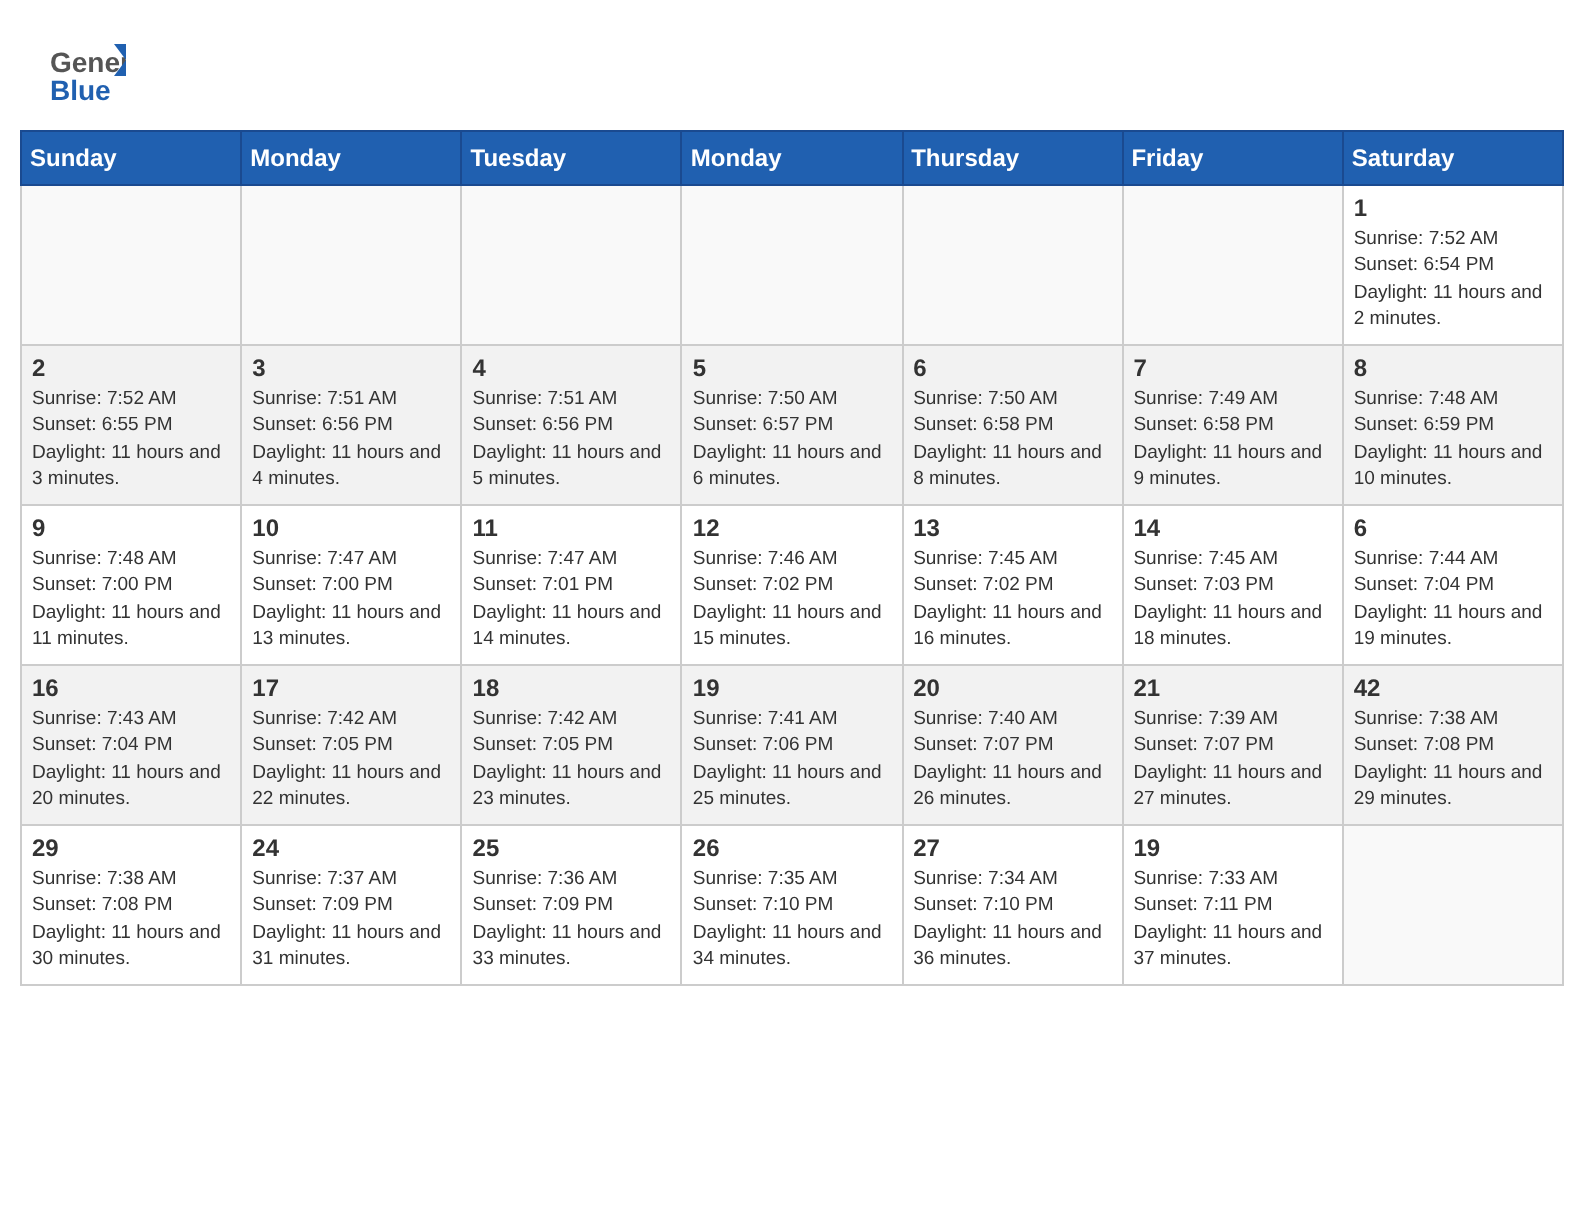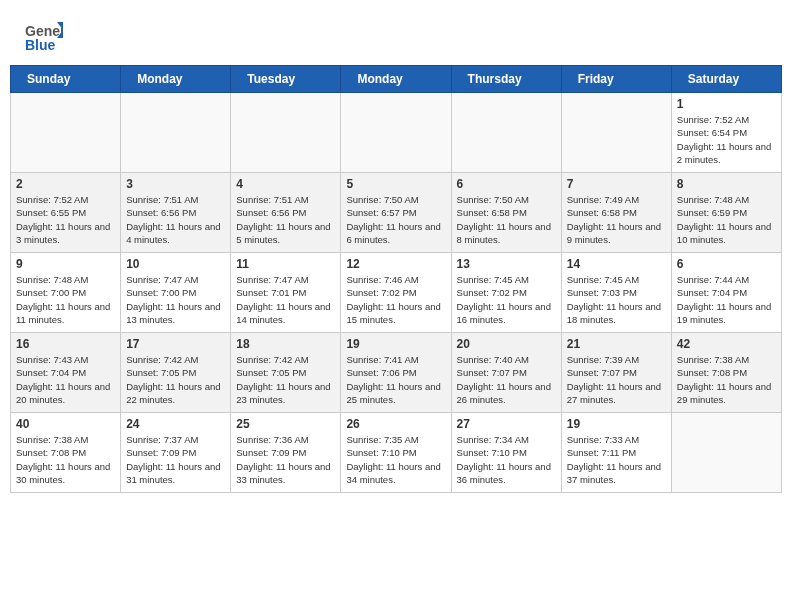--- a/index.html
+++ b/index.html
@@ -42,21 +42,21 @@
     .calendar {
       width: 100%;
       border-collapse: collapse;
       margin-top: 8px;
     }
     .calendar th {
       background-color: #2060b0;
       color: #fff;
       font-size: 12px;
       font-weight: bold;
-      padding: 6px 16px;
+      padding: 6px 4px;
       text-align: left;
       border: 1px solid #1a4a90;
     }
     .calendar td {
       border: 1px solid #ccc;
       vertical-align: top;
       width: calc(100% / 7);
       padding: 4px 5px;
       height: 80px;
       font-size: 10px;
@@ -214,21 +214,21 @@
           <span class="day-number">21</span>
           <div class="day-info">Sunrise: 7:39 AM<br>Sunset: 7:07 PM<br>Daylight: 11 hours and 27 minutes.</div>
         </td>
         <td>
           <span class="day-number">42</span>
           <div class="day-info">Sunrise: 7:38 AM<br>Sunset: 7:08 PM<br>Daylight: 11 hours and 29 minutes.</div>
         </td>
       </tr>
       <tr class="row-odd">
         <td>
-          <span class="day-number">40</span>
+          <span class="day-number">29</span>
           <div class="day-info">Sunrise: 7:38 AM<br>Sunset: 7:08 PM<br>Daylight: 11 hours and 30 minutes.</div>
         </td>
         <td>
           <span class="day-number">24</span>
           <div class="day-info">Sunrise: 7:37 AM<br>Sunset: 7:09 PM<br>Daylight: 11 hours and 31 minutes.</div>
         </td>
         <td>
           <span class="day-number">25</span>
           <div class="day-info">Sunrise: 7:36 AM<br>Sunset: 7:09 PM<br>Daylight: 11 hours and 33 minutes.</div>
         </td>

